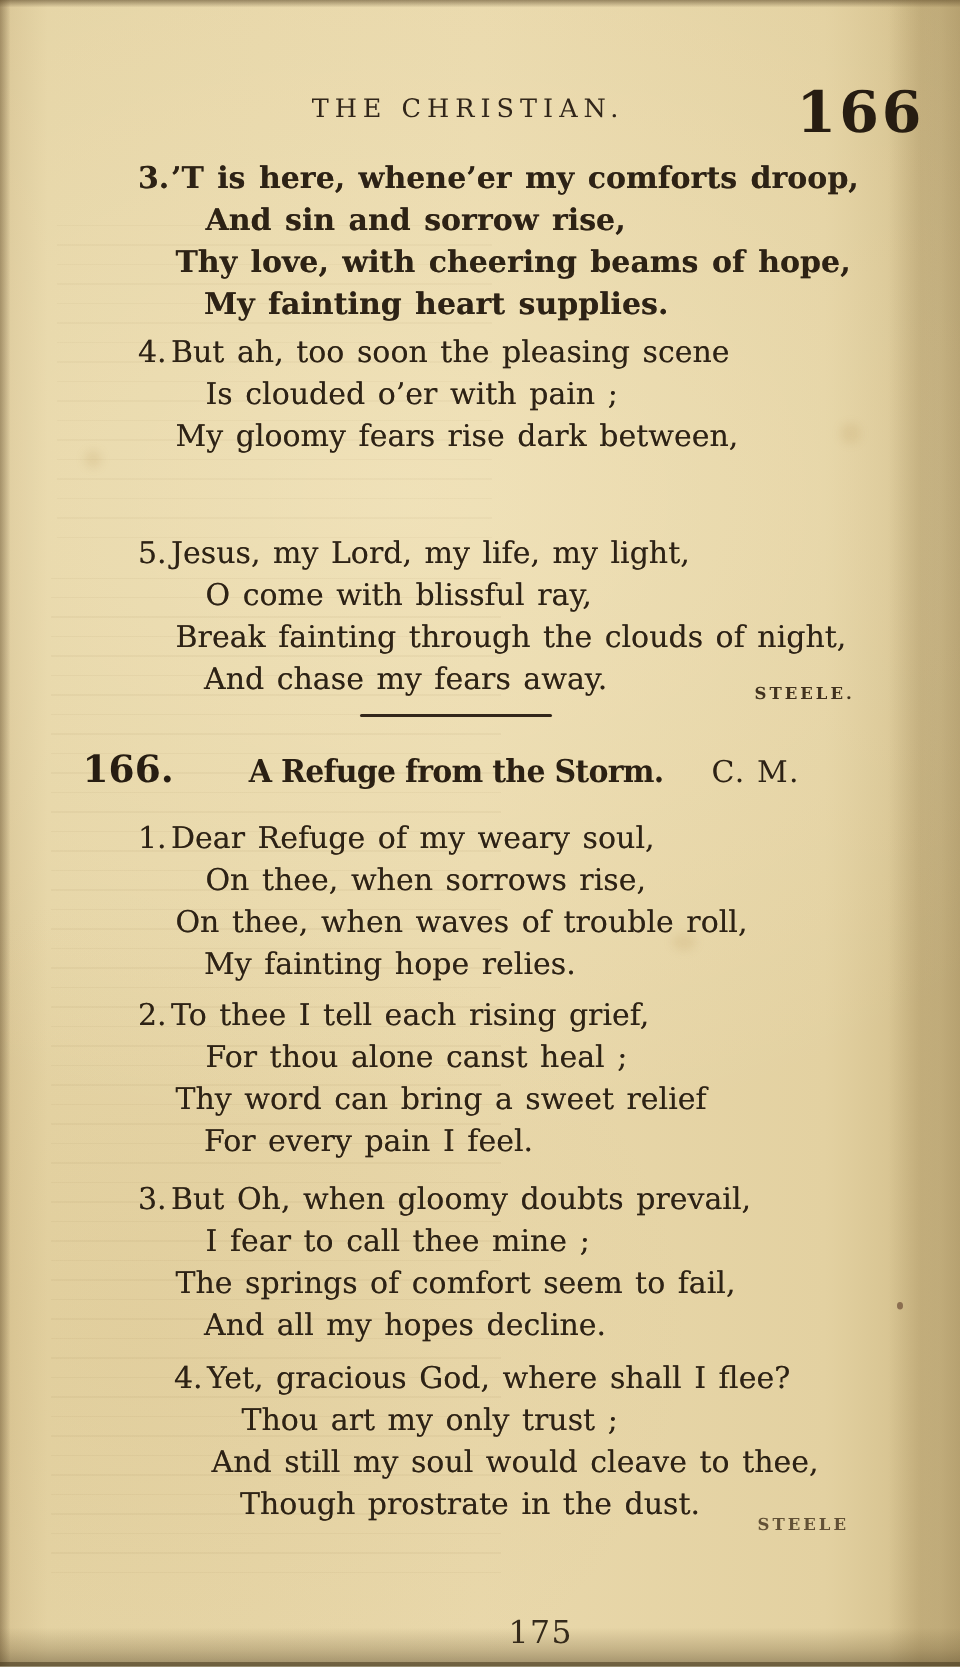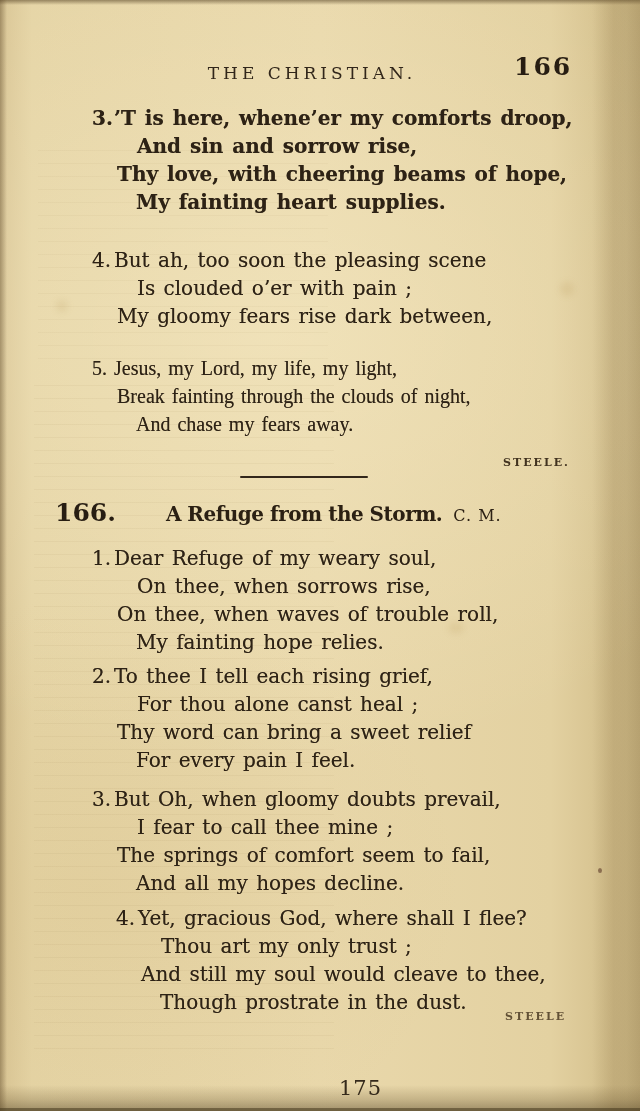--- a/index.html
+++ b/index.html
@@ -35,49 +35,49 @@
   .fox { position:absolute; border-radius:50%; background:rgba(168,128,60,0.13); filter:blur(3px); }
   .fox-1 { left:448px; top:622px; width:16px; height:12px; }
   .fox-2 { left:560px; top:282px; width:14px; height:14px; }
   .fox-3 { left:56px;  top:300px; width:12px; height:12px; }
   .speck { position:absolute; left:598px; top:868px; width:4px; height:5px;
     border-radius:50%; background:rgba(90,55,40,0.6); }
 
   
   .header-title { position:absolute; top:63px; left:0; width:624px; text-align:center;
     font-size:17px; letter-spacing:4px; color:#31261a; }
-  .header-page-num { position:absolute; top:52px; left:514px;
-    font-size:25px; font-weight:bold; letter-spacing:2px; color:#271d12; }
+  .header-page-num { position:absolute; top:52px; left:531px;
+    font-size:38px; font-weight:bold; letter-spacing:2px; color:#271d12; }
 
   
   .stanza { position:absolute; left:92px; width:520px;
     font-size:20px; line-height:28px; word-spacing:2px; white-space:nowrap;
     text-shadow:0 0 0.4px rgba(45,34,21,0.55); }
   .vnum { display:inline-block; width:22px; }
   .ln2 { padding-left:45px; }
   .ln3 { padding-left:25px; }
   .ln4 { padding-left:44px; }
-  .st-1 { top:104px;font-weight:bold; } .st-2 { top:246px; } .st-3 { top:354px;font-family:Liberation Serif, serif; }
+  .st-1 { top:104px;font-weight:bold; } .st-2 { top:220px; } .st-3 { top:354px; }
   .st-4 { top:544px; } .st-5 { top:662px; } .st-6 { top:785px; } .st-7 { top:904px;margin-left:24px; }
 
   .attribution { position:absolute; font-size:11px; font-weight:bold;
     letter-spacing:2px; color:#41321f; }
   .attr-top { left:503px; top:456px; }
   .attr-bottom { left:505px; top:1010px; color:#4c3b24; opacity:.85; }
 
   .section-rule { position:absolute; left:240px; top:476px; width:128px; height:2px;
     background:#32261a; border-radius:1px; }
 
   
   .hymn-head { position:absolute; top:498px; left:38px; width:560px;
     display:flex; align-items:baseline; white-space:nowrap; }
   .hymn-num { font-size:25px; font-weight:bold; color:#271d12;margin-left:17px; }
   .hymn-title { margin-left:50px; font-size:20px; font-weight:bold;
     letter-spacing:-0.5px; color:#2b2013; transform:scaleY(1.05); }
-  .hymn-meter { margin-left:11px; font-size:16px; letter-spacing:1px; }
+  .hymn-meter { margin-left:32px; font-size:20px; letter-spacing:1px; }
 
   .footer-page-num { position:absolute; top:1076px; left:339px;
     font-size:21px; letter-spacing:1px; color:#352a1b; }
 </style>
 </head>
 <body>
 
 <div class="book-page">
 
   <div class="bleed bleed-a"></div>
@@ -103,20 +103,21 @@
   </div>
 
   <div class="stanza st-2">
     <div class="ln1"><span class="vnum">4.</span><span>But ah, too soon the pleasing scene</span></div>
     <div class="ln2">Is clouded o’er with pain ;</div>
     <div class="ln3">My gloomy fears rise dark between,</div>
   </div>
 
   <div class="stanza st-3">
     <div class="ln1"><span class="vnum">5.</span><span>Jesus, my Lord, my life, my light,</span></div>
+    <div class="ln2">O come with blissful ray,</div>
     <div class="ln3">Break fainting through the clouds of night,</div>
     <div class="ln4">And chase my fears away.</div>
   </div>
 
   <div class="attribution attr-top">STEELE.</div>
 
   <div class="section-rule"></div>
 
   <div class="hymn-head">
     <span class="hymn-num">166.</span>

